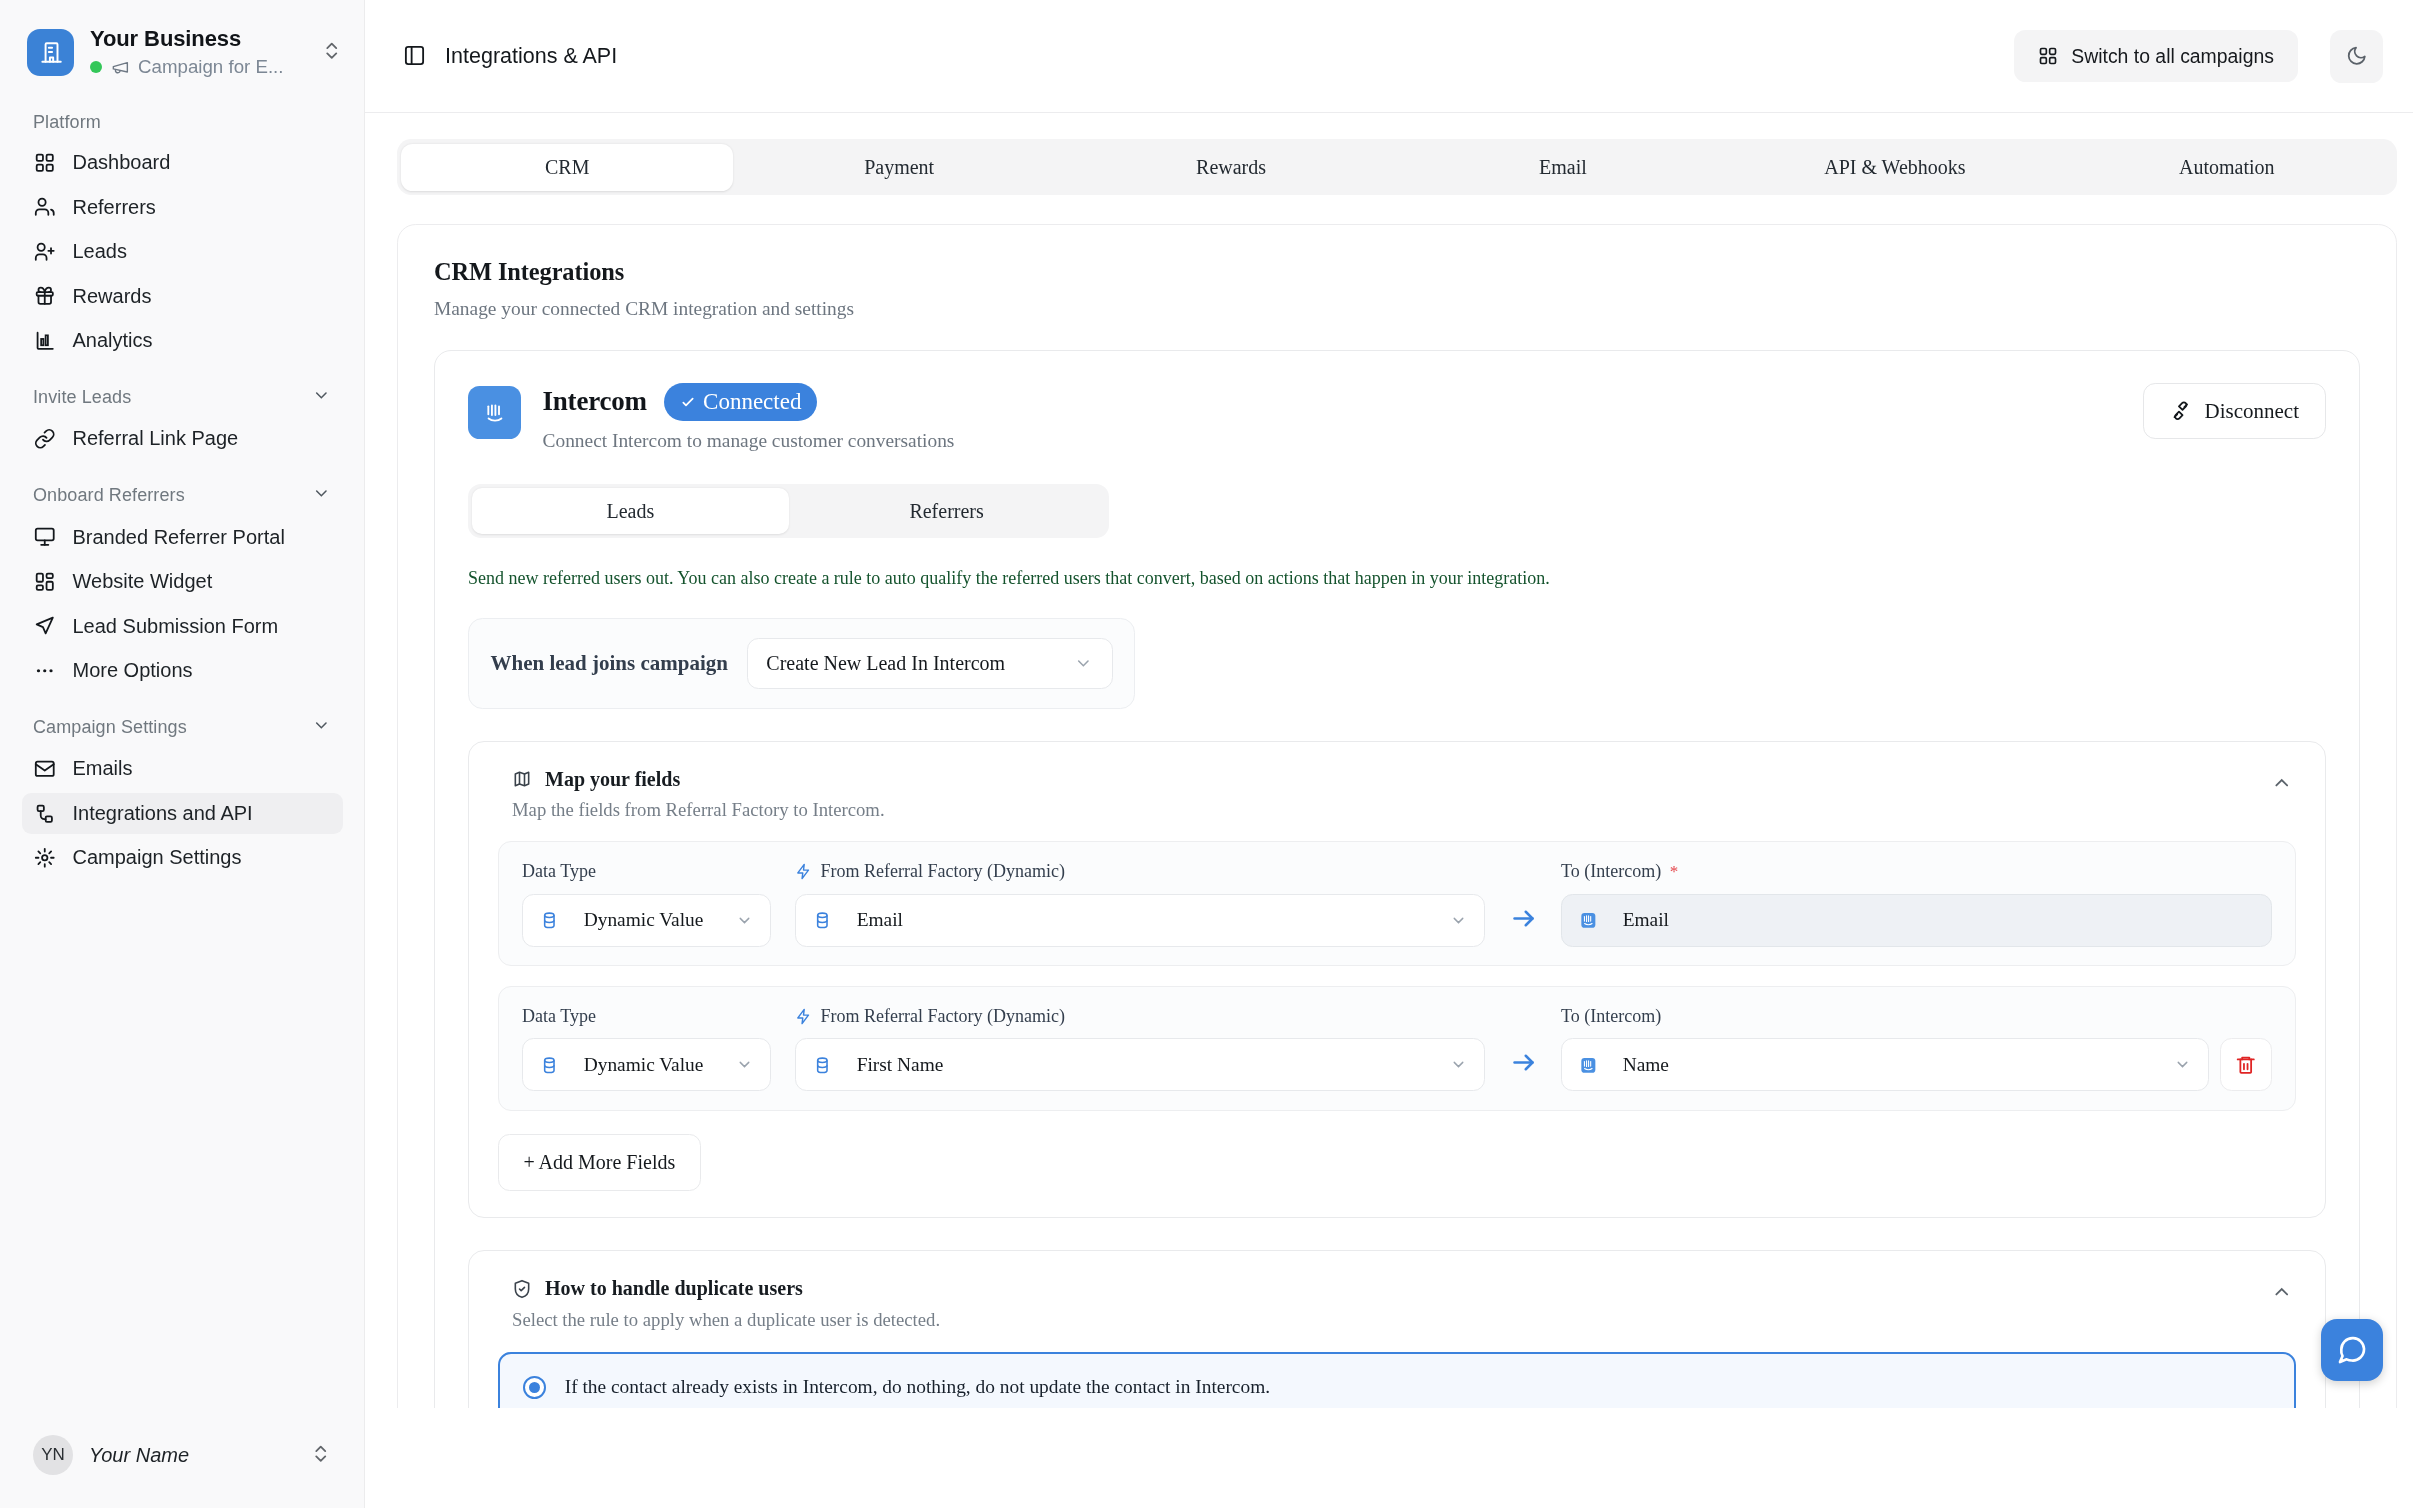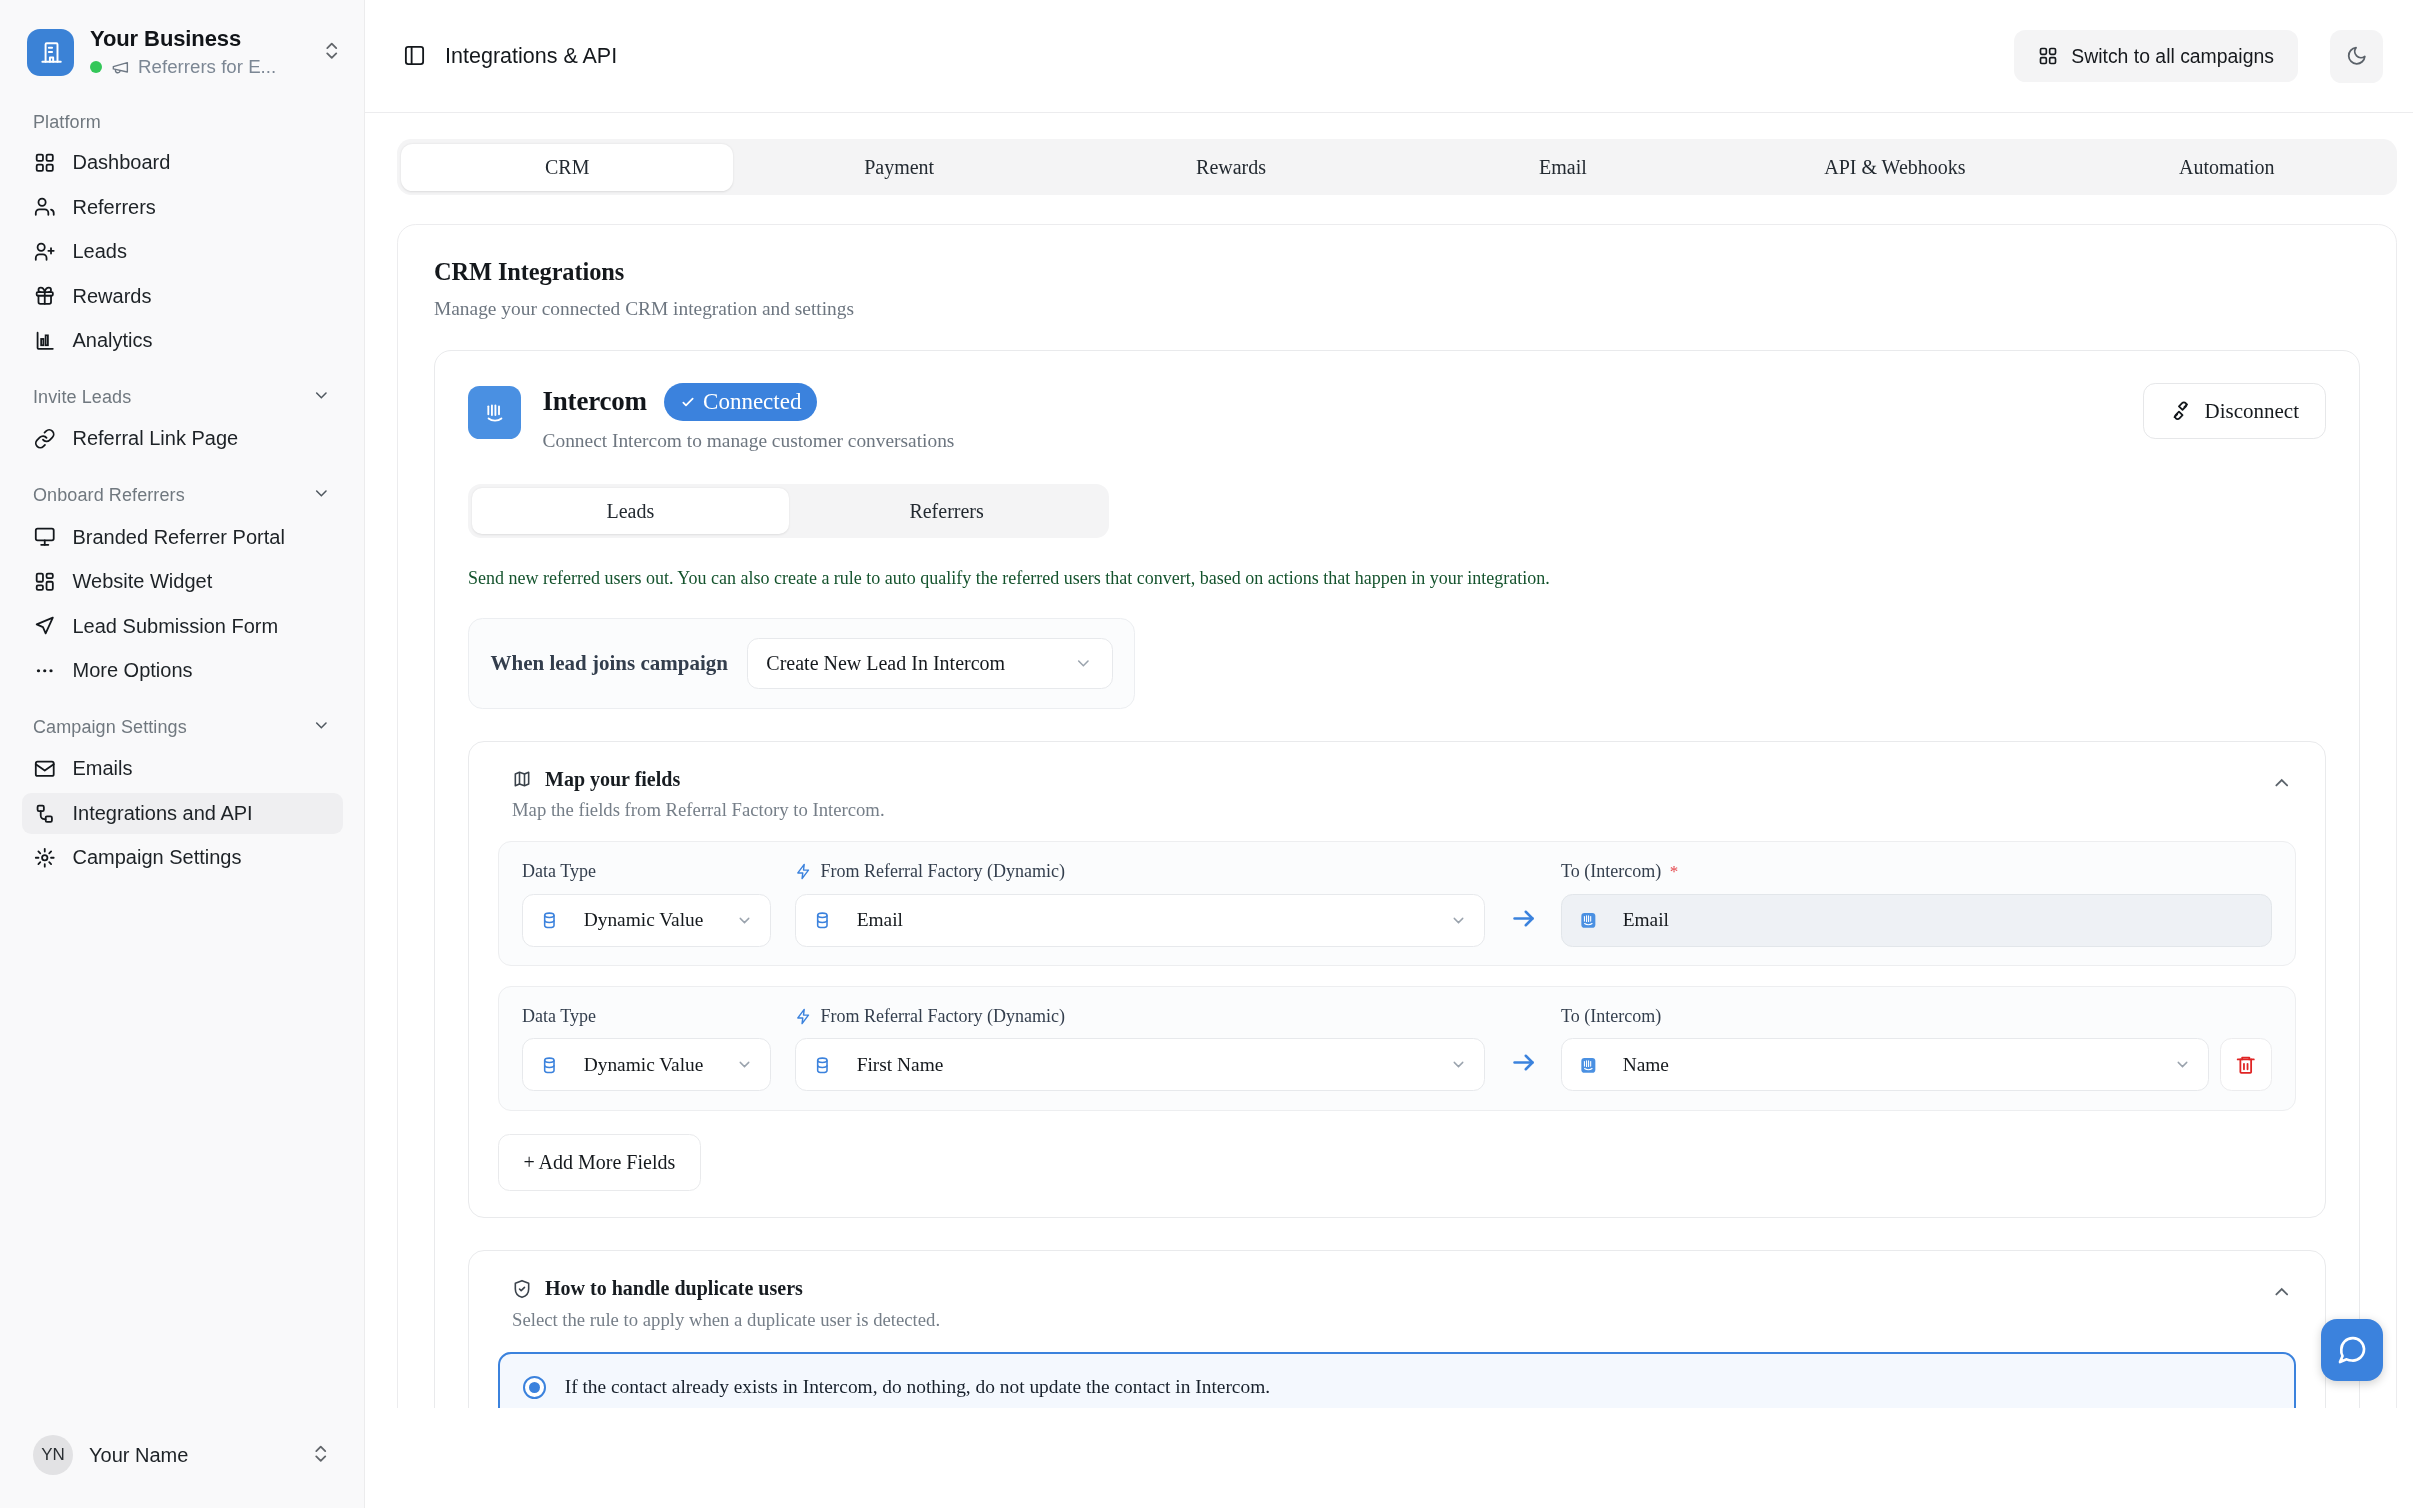--- a/index.html
+++ b/index.html
@@ -70,21 +70,21 @@
     position: absolute; bottom: 24.4px; left: 21.5px; right: 21.5px;
     display: flex; align-items: center; gap: 16px;
     padding: 8.6px 11.5px; border-radius: 10px; cursor: pointer;
   }
   .avatar {
     width: 40px; height: 40px; border-radius: 50%;
     background: #e2e2e4; color: #2b2f33;
     display: flex; align-items: center; justify-content: center;
     font-size: 17px; flex: 0 0 40px;
   }
-  .user-name { font-size: 20px; color: #1d2226; flex: 1; }
+  .user-name { font-size: 20px; color: #1d2226; flex: 1; font-style: italic; }
 
   
   .main { flex: 1; display: flex; flex-direction: column; background: #ffffff; min-width: 0; }
 
   .topbar {
     height: 113px; flex: 0 0 113px;
     border-bottom: 1.4px solid #ececee;
     display: flex; align-items: center;
     padding: 0 30px 0 37px; gap: 18.7px;
   }
@@ -262,21 +262,21 @@
       <div class="brand-text">
         <div class="brand-title">Your Business</div>
         <div class="brand-sub">
           <span class="dot-green"></span>
           <span style="display:flex;align-items:center;">
             <svg width="18.7" height="18.7" viewBox="0 0 24 24" fill="none" stroke="#6e7884" stroke-width="1.8" stroke-linecap="round" stroke-linejoin="round">
               <path d="m3 11 18-5v12L3 14v-3z"></path>
                 <path d="M11.6 16.8a3 3 0 1 1-5.8-1.6"></path>
             </svg>
           </span>
-          <span class="brand-sub-text">Referrers for E...</span>
+          <span class="brand-sub-text">Campaign for E...</span>
         </div>
       </div>
       <span class="updown">
         <svg width="21.5" height="21.5" viewBox="0 0 24 24" fill="none" stroke="#30353b" stroke-width="2" stroke-linecap="round" stroke-linejoin="round">
           <path d="m7 15 5 5 5-5"></path>
             <path d="m7 9 5-5 5 5"></path>
         </svg>
       </span>
     </div>
 

